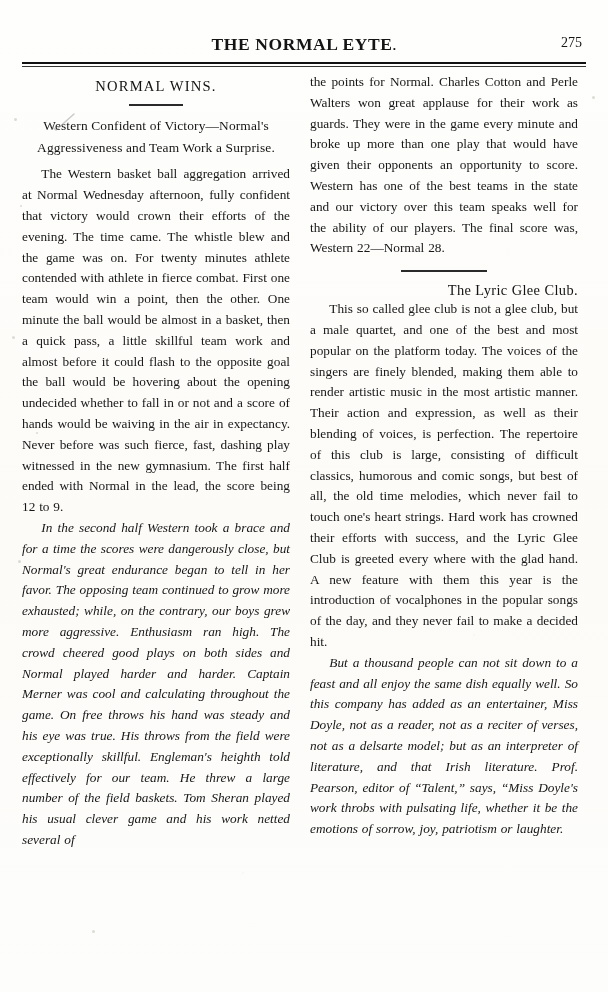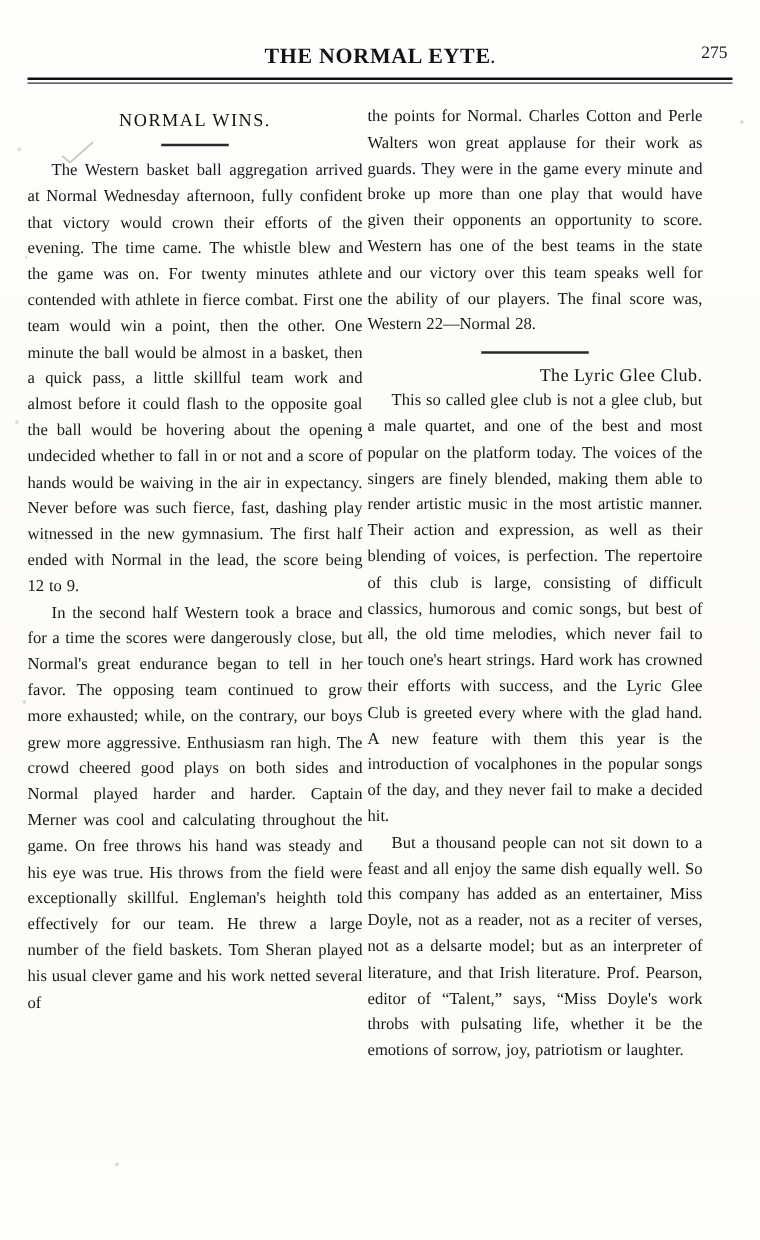--- a/index.html
+++ b/index.html
@@ -65,22 +65,21 @@
     border: 0;
     border-top: 2.2px solid #111;
     border-bottom: 1px solid #333;
     height: 2px;
     background: transparent;
   }
 
   
   .columns {
     display: flex;
-    gap: 4px;
-    margin-top: 11px;
+    gap: 20px;
   }
   .col {
     width: 268px;
     flex: 0 0 268px;
   }
 
   .article-title {
     text-align: center;
     font-size: 14.6px;
     letter-spacing: 1.2px;
@@ -120,20 +119,21 @@
     text-indent: 1.45em;
     color: #171717;
     hyphens: manual;
     word-spacing: 0.04em;
   }
   p.body.cont {
     text-indent: 0;
   }
   p.body + p.body {
     margin-top: 0;
+    font-style: italic;
   }
 
   .divider-rule {
     width: 86px;
     height: 0;
     border-top: 2.4px solid #2a2a2a;
     margin: 11px auto 10px auto;
   }
 
   
@@ -183,20 +183,21 @@
       <svg width="30" height="20" viewBox="0 0 30 20">
         <path d="M2 13 L8 18 L26 2" stroke="#8d8d8d" stroke-width="1.5" fill="none" stroke-linecap="round"></path>
       </svg>
     </div>
 
     <div class="columns">
 
       <div class="col">
         <h2 class="article-title">NORMAL WINS.</h2>
         <div class="short-rule"></div>
+        <div class="deck">Western Confident of Victory—Normal's Aggressiveness and Team Work a Surprise.</div>
         <p class="body">The Western basket ball aggregation arrived at Normal Wednesday afternoon, fully confident that victory would crown their efforts of the evening. The time came. The whistle blew and the game was on. For twenty minutes athlete contended with athlete in fierce combat. First one team would win a point, then the other. One minute the ball would be almost in a basket, then a quick pass, a little skillful team work and almost before it could flash to the opposite goal the ball would be hovering about the opening undecided whether to fall in or not and a score of hands would be waiving in the air in expectancy. Never before was such fierce, fast, dashing play witnessed in the new gymnasium. The first half ended with Normal in the lead, the score being 12 to 9.</p>
         <p class="body">In the second half Western took a brace and for a time the scores were dangerously close, but Normal's great endurance began to tell in her favor. The opposing team continued to grow more exhausted; while, on the contrary, our boys grew more aggressive. Enthusiasm ran high. The crowd cheered good plays on both sides and Normal played harder and harder. Captain Merner was cool and calculating throughout the game. On free throws his hand was steady and his eye was true. His throws from the field were exceptionally skillful. Engleman's heighth told effectively for our team. He threw a large number of the field baskets. Tom Sheran played his usual clever game and his work netted several of</p>
       </div>
 
       <div class="col">
         <p class="body cont">the points for Normal. Charles Cotton and Perle Walters won great applause for their work as guards. They were in the game every minute and broke up more than one play that would have given their opponents an opportunity to score. Western has one of the best teams in the state and our victory over this team speaks well for the ability of our players. The final score was, Western 22—Normal 28.</p>
         <div class="divider-rule"></div>
         <h2 class="section-title">The Lyric Glee Club.</h2>
         <p class="body">This so called glee club is not a glee club, but a male quartet, and one of the best and most popular on the platform today. The voices of the singers are finely blended, making them able to render artistic music in the most artistic manner. Their action and expression, as well as their blending of voices, is perfection. The repertoire of this club is large, consisting of difficult classics, humorous and comic songs, but best of all, the old time melodies, which never fail to touch one's heart strings. Hard work has crowned their efforts with success, and the Lyric Glee Club is greeted every where with the glad hand. A new feature with them this year is the introduction of vocalphones in the popular songs of the day, and they never fail to make a decided hit.</p>
         <p class="body">But a thousand people can not sit down to a feast and all enjoy the same dish equally well. So this company has added as an entertainer, Miss Doyle, not as a reader, not as a reciter of verses, not as a delsarte model; but as an interpreter of literature, and that Irish literature. Prof. Pearson, editor of “Talent,” says, “Miss Doyle's work throbs with pulsating life, whether it be the emotions of sorrow, joy, patriotism or laughter.</p>

